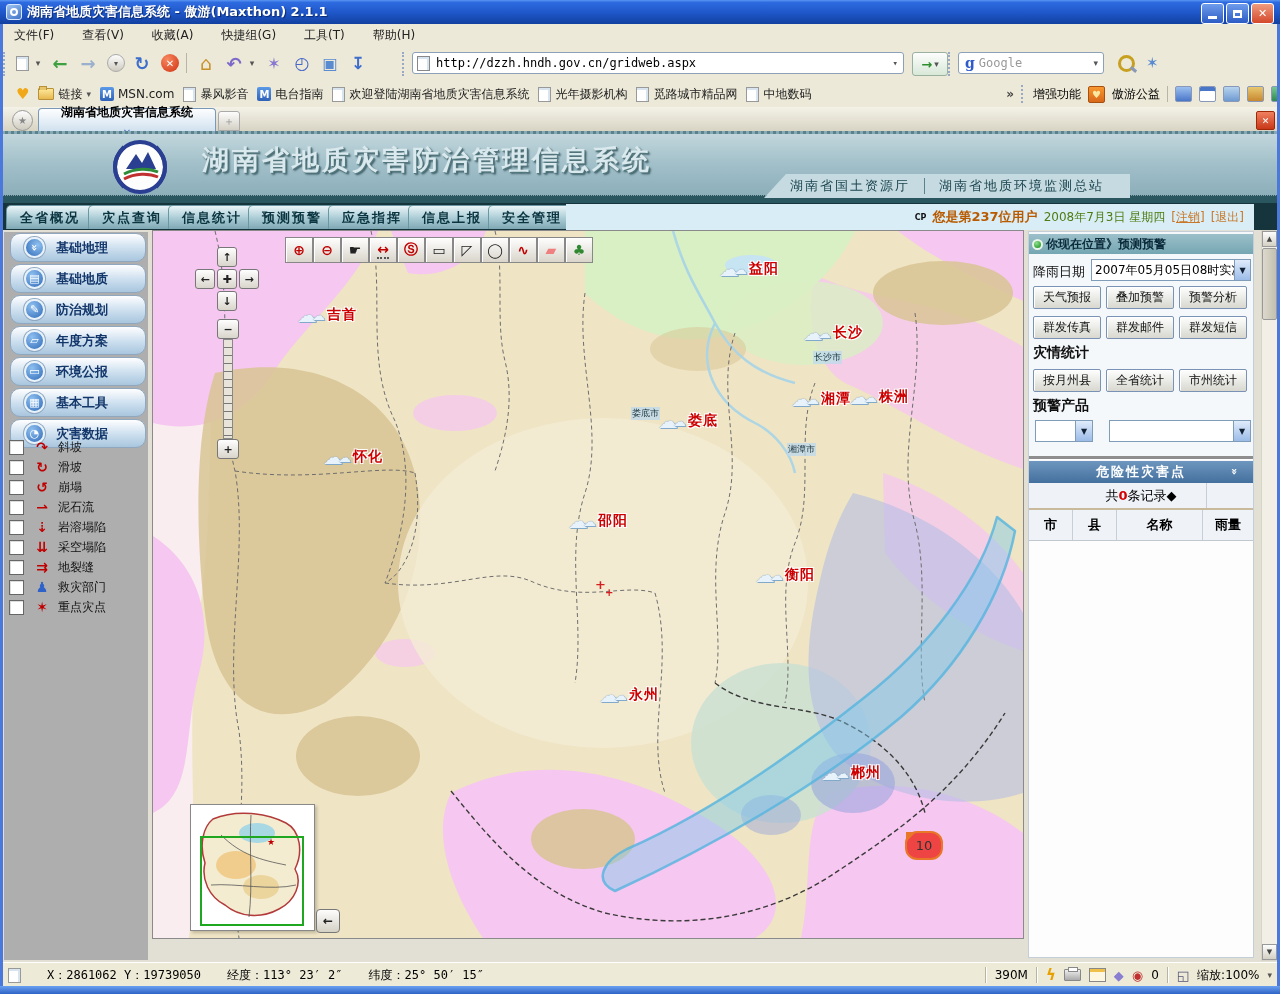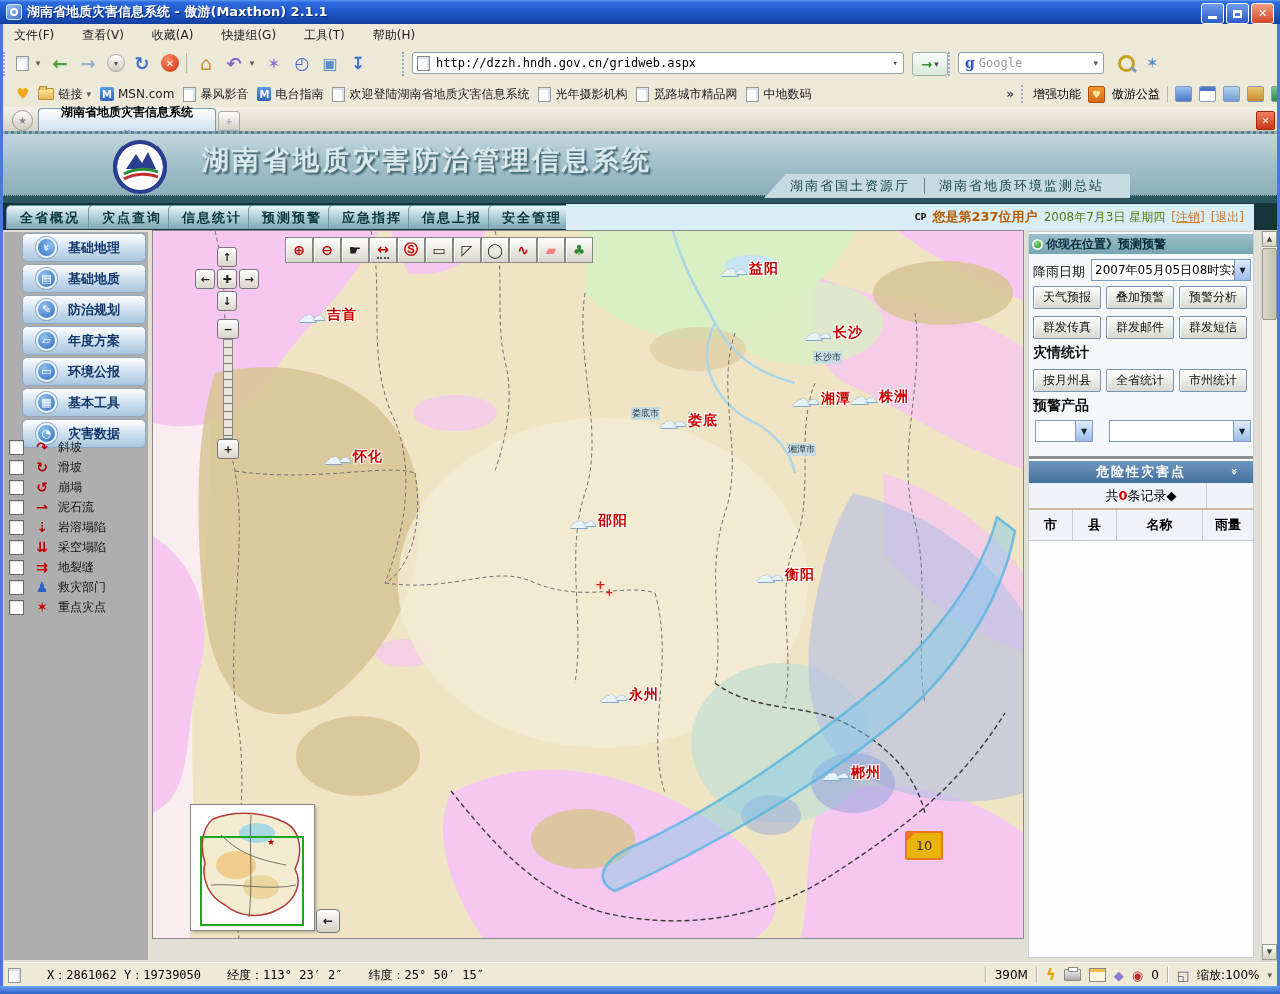--- a/index.html
+++ b/index.html
@@ -116,21 +116,21 @@
     display:flex;align-items:center;font-weight:bold;color:#0A3540;letter-spacing:2px;font-size:13px;}
   .userstrip{position:absolute;left:566px;top:1px;width:688px;height:26px;background:#D9EDF6;
     display:flex;align-items:center;justify-content:flex-end;gap:6px;padding-right:10px;box-sizing:border-box;}
   .cpmark{font-size:8px;font-weight:bold;color:#111;}
   .visit{color:#B85A00;font-weight:bold;font-size:13px;}
   .udate{color:#4d7c0f;font-size:12px;}
   .ulink{color:#C87828;font-size:12px;}
   .ulink.u{text-decoration:underline;}
   
   .sidebar{left:4px;top:101px;width:144px;height:728px;background:#AEAEAE;}
-  .ssec{position:relative;height:27px;margin:1px 2px 2px 18px;border:1px solid #8FA8C0;border-radius:5px;
+  .ssec{position:relative;height:27px;margin:1px 2px 2px 6px;border:1px solid #8FA8C0;border-radius:10px;
     background:linear-gradient(180deg,#FEFEFF,#CBDEEE 55%,#A9C6DE);display:flex;align-items:center;gap:11px;padding-left:13px;}
   .scirc{width:21px;height:21px;border-radius:50%;background:radial-gradient(circle at 35% 30%,#8FC0F0,#2F6BB8);
     border:2px solid #E8F2FA;box-shadow:0 0 0 1px #90A8C0;color:#fff;font-size:11px;font-weight:bold;
     display:flex;align-items:center;justify-content:center;box-sizing:border-box;}
   .rot90{transform:rotate(90deg);}
   .slabel{font-weight:bold;font-size:13px;color:#13376B;}
   .layers{position:absolute;left:0;top:205px;width:144px;}
   .lrow{height:20px;display:flex;align-items:center;}
   .chk{width:13px;height:13px;background:#fff;border:1px solid #666;box-shadow:1px 1px 0 #ddd inset;margin:0 9px 0 5px;}
   .lico{width:18px;text-align:center;color:#C00000;font-weight:bold;font-size:14px;margin-right:7px;}
@@ -145,21 +145,21 @@
   .panb{position:absolute;width:18px;height:18px;background:linear-gradient(#FEFEFE,#D9D5CB);border:1px solid #777;
     border-radius:3px;display:flex;align-items:center;justify-content:center;font-size:11px;font-weight:bold;color:#222;}
   .ztrack{position:absolute;left:70px;top:108px;width:8px;height:98px;background:#E8E4DA;border:1px solid #888;
     background-image:repeating-linear-gradient(180deg,#E8E4DA 0 7px,#777 7px 8px);}
   .city{position:absolute;display:flex;align-items:center;gap:2px;}
   .cloud{font-size:20px;color:#E8F2FA;text-shadow:0 0 1px #4A7AA8,1px 1px 0 #88AECC;line-height:1;}
   .cloud2{font-size:13px;margin-left:-7px;}
   .cname{font-weight:bold;font-size:14px;color:#CC0000;text-shadow:1px 1px 0 #fff,-1px -1px 0 #fff,1px -1px 0 #fff,-1px 1px 0 #fff;letter-spacing:1px;}
   .csub{position:absolute;font-size:9px;color:#15303A;background:rgba(190,218,238,.75);padding:0 1px;}
   .redcross{position:absolute;color:#D42020;font-weight:bold;font-size:13px;}
-  .flag{position:absolute;width:34px;height:25px;background:#eab308;border:2px solid #E87828;border-radius:2px;
+  .flag{position:absolute;width:34px;height:25px;background:#ef4444;border:2px solid #E87828;border-radius:12px;
     display:flex;align-items:center;justify-content:center;font-size:13px;color:#333;}
   .flag::before{content:"";position:absolute;left:-8px;top:-8px;border:7px solid transparent;border-right-color:#E87828;transform:rotate(45deg);}
   .minimapf{position:absolute;left:37px;top:573px;width:123px;height:125px;background:#fff;border:1px solid #888;
     box-shadow:2px 2px 3px rgba(0,0,0,.2);}
   .greenrect{position:absolute;left:9px;top:31px;width:100px;height:86px;border:2px solid #1FA81F;}
   .mmbtn{position:absolute;left:163px;top:678px;width:22px;height:22px;background:linear-gradient(#FDFDFD,#D4D0C4);
     border:1px solid #777;border-radius:4px;display:flex;align-items:center;justify-content:center;font-weight:bold;color:#222;}
   
   .rpanel{left:1028px;top:100px;width:226px;height:727px;background:#F4F8FB;border:1px solid #C4CED8;box-sizing:border-box;}
   .locbar{position:absolute;left:0;top:2px;width:224px;height:20px;

